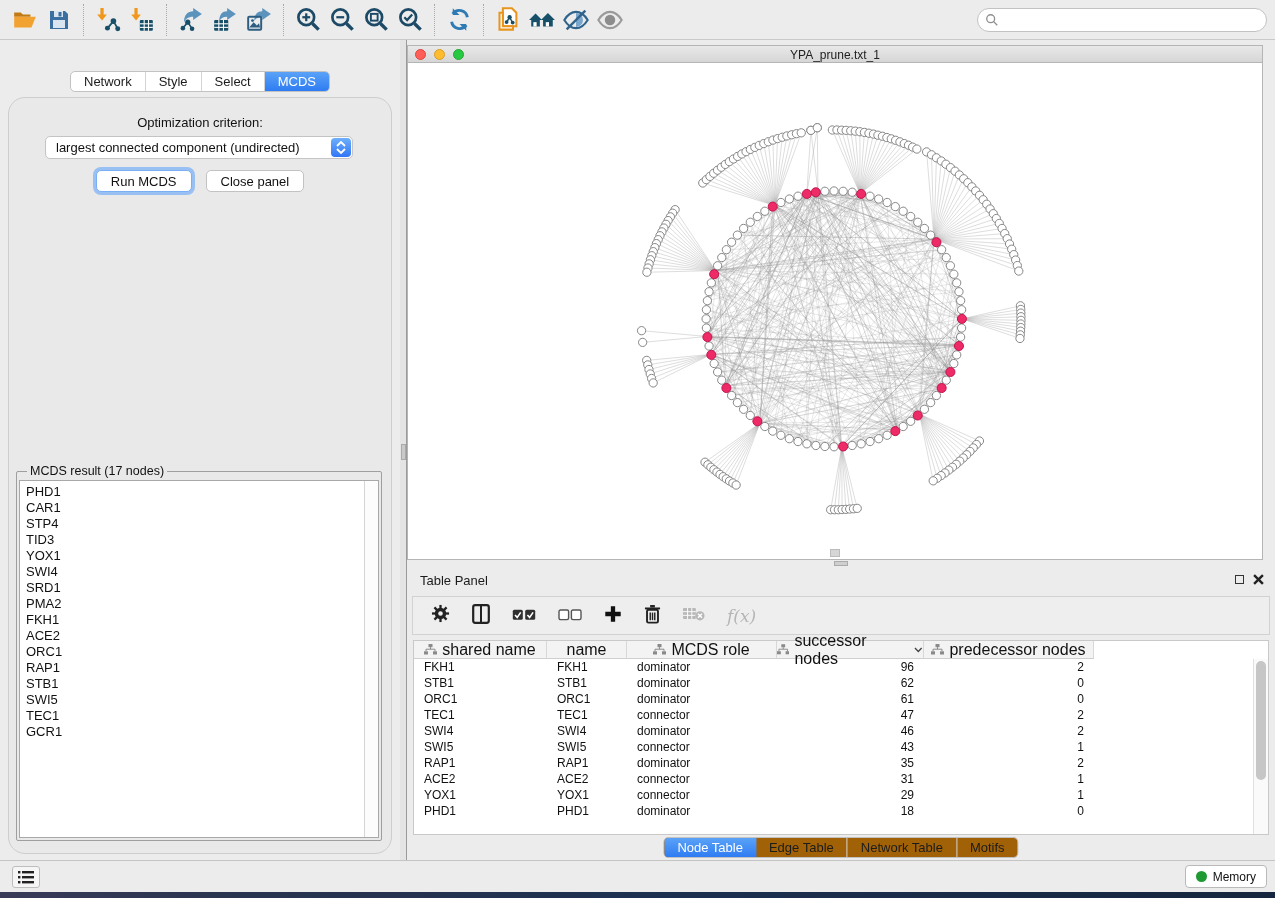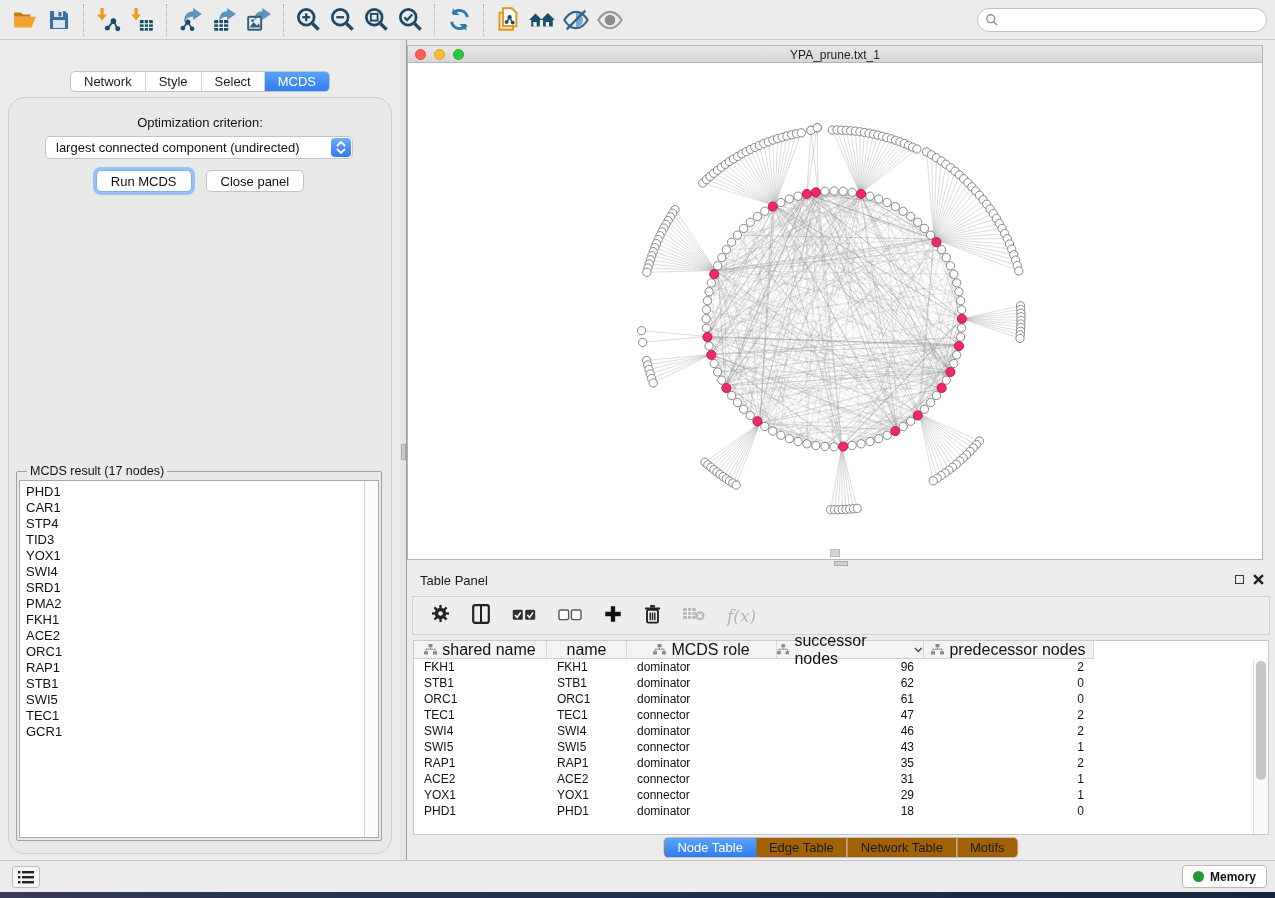--- a/index.html
+++ b/index.html
@@ -89,21 +89,21 @@
   .tr { display:flex; height:16px; }
   .td { font-size:12px; color:#111; line-height:16px; padding:0 10px; white-space:nowrap; overflow:hidden; }
   .td:nth-child(1){width:133px}.td:nth-child(2){width:80px}.td:nth-child(3){width:150px}
   .td:nth-child(4){width:147px; text-align:right;}.td:nth-child(5){width:170px; text-align:right;}
   .t-scroll { position:absolute; right:0; top:18px; bottom:0; width:15px; background:#fafafa; border-left:1px solid #e0e0e0; }
   .t-thumb { position:absolute; left:2px; right:2px; top:2px; height:68%; background:#c6c6c6; border-radius:5px; }
   .tp-tabs { position:absolute; bottom:2px; left:50%; transform:translateX(-50%); display:flex;
     background:#a16207; border:1px solid #c2c2c2; border-radius:5px; height:21px; overflow:hidden; }
 
   
-  .status-bar { position:absolute; left:0; right:0; bottom:0; height:32px; background:#ececec; border-top:1px solid #c4c4c4;font-weight:bold; }
+  .status-bar { position:absolute; left:0; right:0; bottom:0; height:32px; background:#ececec; border-top:1px solid #c4c4c4; }
   .list-btn { position:absolute; left:12px; top:5px; width:28px; height:22px; background:#f6f6f6;
     border:1px solid #bdbdbd; border-radius:3px; display:flex; align-items:center; justify-content:center; }
   .memory-btn { position:absolute; right:8px; top:4px; height:23px; background:#fff; border:1px solid #b9b9b9;
     border-radius:4px; display:flex; align-items:center; gap:6px; padding:0 10px; font-size:12px; color:#111; }
   .mem-dot { width:11px; height:11px; border-radius:50%; background:#1f9a33; }
 </style>
 </head>
 <body>
 
 <div class="app-window">

